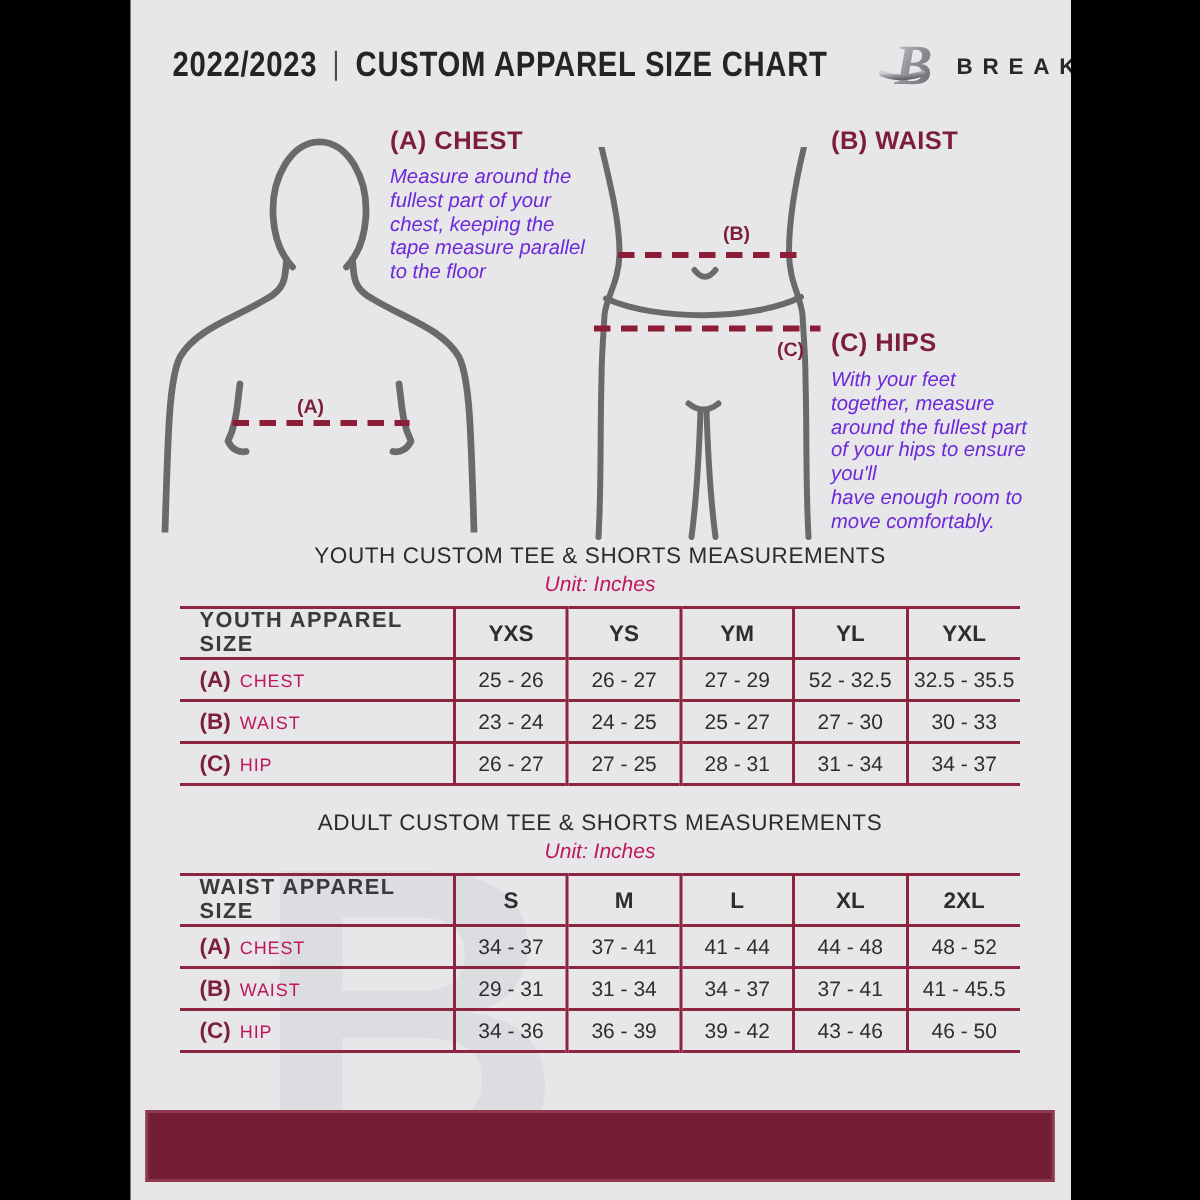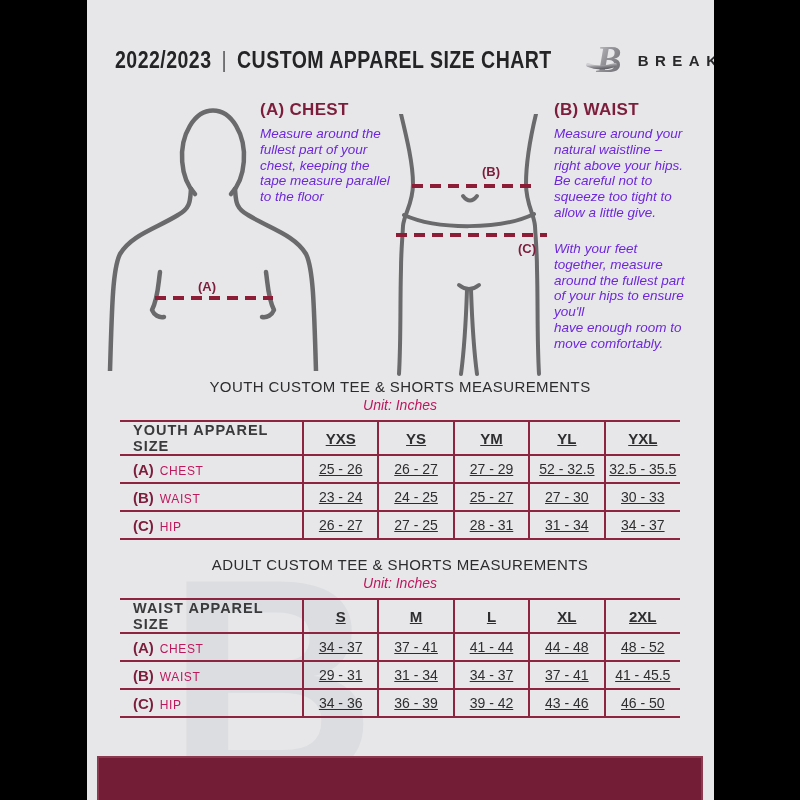--- a/index.html
+++ b/index.html
@@ -35,33 +35,33 @@
   .sec-unit{position:absolute;left:33px;width:560px;text-align:center;font-style:italic;font-size:14px;color:#be185d;}
   .youth-title{top:362px}.youth-unit{top:381px}
   .adult-title{top:540px}.adult-unit{top:559px}
   
   .size-table{
     position:absolute;left:33px;width:560px;border-collapse:collapse;table-layout:fixed;
     font-size:14px;color:#2e2e30;border-bottom:2px solid #8d2440;
   }
   .youth-table{top:404px}.adult-table{top:582px}
   .size-table th,.size-table td{border-top:2px solid #8d2440;padding:0;}
-  .size-table th + th,.size-table td + td{border-left:2px solid #8d2440;text-decoration:underline;}
+  .size-table th + th,.size-table td + td{border-left:2px solid #8d2440;}
   .size-table th{height:31px;font-weight:bold;font-size:15px;text-align:center;}
   .size-table td{height:26px;text-align:center;}
   th.label-cell{font-weight:bold;font-size:14.5px;letter-spacing:1px;color:#3a3a3c;}
   .label-cell{text-align:left !important;padding-left:13px !important;}
   .row-prefix{color:#7c1e3b;font-weight:bold;margin-right:6px;font-size:15px;}
   .row-label{color:#be185d;letter-spacing:.6px;font-size:12px;}
   
   .watermark{
     position:absolute;left:80px;top:535px;font-size:290px;font-weight:bold;
     color:#dcdde1;line-height:1;z-index:0;user-select:none;
   }
-  .content-layer{position:absolute;inset:0;z-index:1;margin-top:16px;}
+  .content-layer{position:absolute;inset:0;z-index:1;}
   .footer-bar{
     position:absolute;left:10px;top:740px;width:602px;height:44px;
     background:#731d37;border:2px solid #8d3a50;z-index:2;
   }
 </style>
 </head>
 <body>
 
 <div class="paper">
 
@@ -126,28 +126,23 @@
     <div class="block-chest">
       <div class="guide-heading">(A) CHEST</div>
       <div class="guide-text">Measure around the
 fullest part of your
 chest, keeping the
 tape measure parallel
 to the floor</div>
     </div>
     <div class="block-waist">
       <div class="guide-heading">(B) WAIST</div>
-      <div class="guide-text">Measure around your
-natural waistline –
-right above your hips.
-Be careful not to
-squeeze too tight to
-allow a little give.</div>
     </div>
     <div class="block-hips">
+      <div class="guide-heading">(C) HIPS</div>
       <div class="guide-text">With your feet
 together, measure
 around the fullest part
 of your hips to ensure
 you'll
 have enough room to
 move comfortably.</div>
     </div>
 
     <div class="sec-title youth-title">YOUTH CUSTOM TEE &amp; SHORTS MEASUREMENTS</div>

